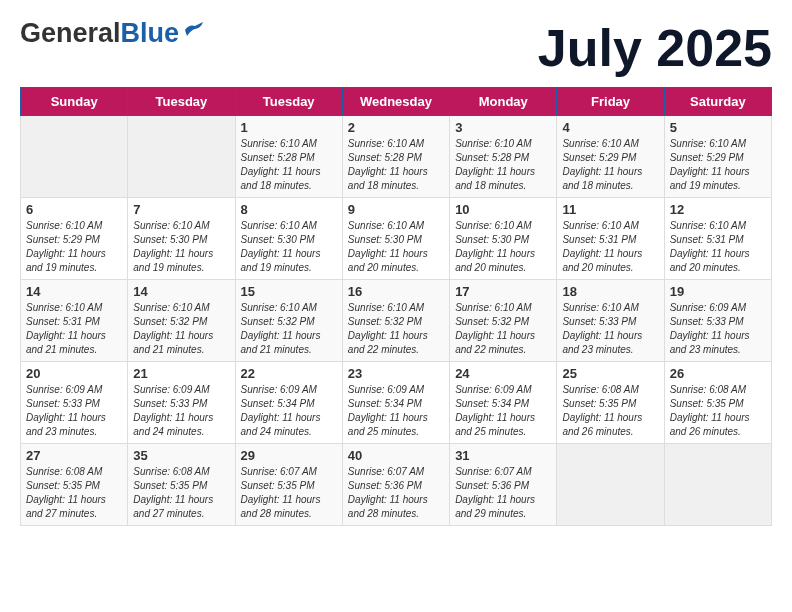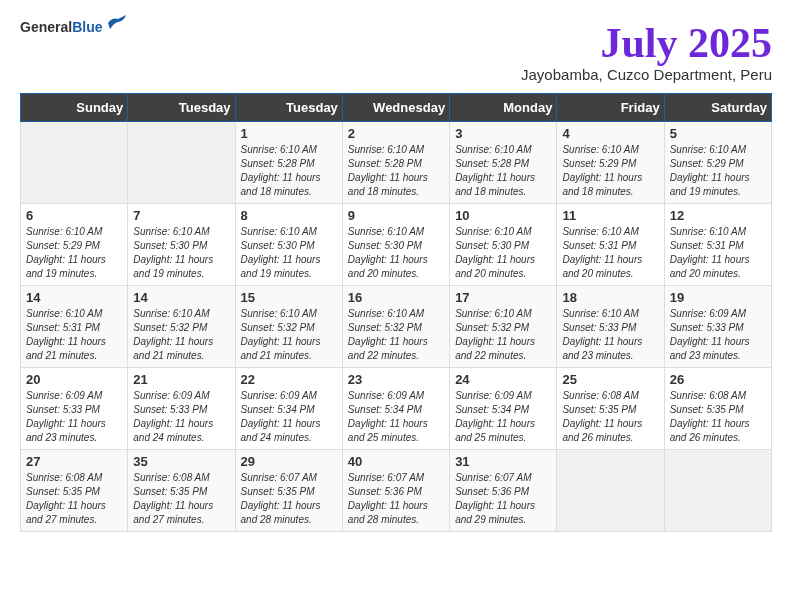--- a/index.html
+++ b/index.html
@@ -15,54 +15,53 @@
       justify-content: space-between;
       align-items: flex-start;
       margin-bottom: 10px;
     }
     .logo {
       display: flex;
       flex-direction: column;
       align-items: flex-start;
     }
     .logo-text {
-      font-size: 14px;
+      font-size: 27px;
       font-weight: bold;
       color: #333;
       line-height: 1;
     }
     .logo-text span.general { color: #333; }
     .logo-text span.blue { color: #1a5fa8; }
     .title-block {
       text-align: right;
     }
     .month-title {
-      font-size: 42px;
+      font-size: 52px;
       font-weight: bold;
-      color: #6d28d9;
+      color: #0f172a;
       line-height: 1.1;
-      font-family: Liberation Serif, serif;
     }
     .location {
       font-size: 15px;
       color: #333;
     }
     .calendar {
       width: 100%;
       border-collapse: collapse;
       border: 1px solid #ccc;
     }
     .calendar th {
-      background-color: #404040;
+      background-color: #be185d;
       color: #fff;
       font-size: 13px;
       font-weight: bold;
       padding: 6px 4px;
       border: 1px solid #1a5fa8;
-      text-align: right;
+      text-align: center;
     }
     .calendar td {
       vertical-align: top;
       border: 1px solid #ddd;
       padding: 4px 5px;
       width: calc(100%/7);
       min-height: 80px;
       font-size: 10.5px;
       color: #333;
       background: #fff;
@@ -98,21 +97,20 @@
       <span class="logo-text">
         <span class="general">General</span><span class="blue">Blue</span>
       </span>
       <svg width="22" height="16" viewBox="0 0 22 16" style="margin-left:4px;margin-top:-8px;">
         <path d="M2,8 Q6,2 12,4 Q16,2 20,0 Q18,6 12,7 Q8,8 4,14 Z" fill="#1a5fa8"></path>
       </svg>
     </div>
   </div>
   <div class="title-block">
     <div class="month-title">July 2025</div>
-    <div class="location">Jayobamba, Cuzco Department, Peru</div>
   </div>
 </div>
 
 <table class="calendar">
   <thead>
     <tr>
     <th>Sunday</th>
         <th>Tuesday</th>
         <th>Tuesday</th>
         <th>Wednesday</th>

